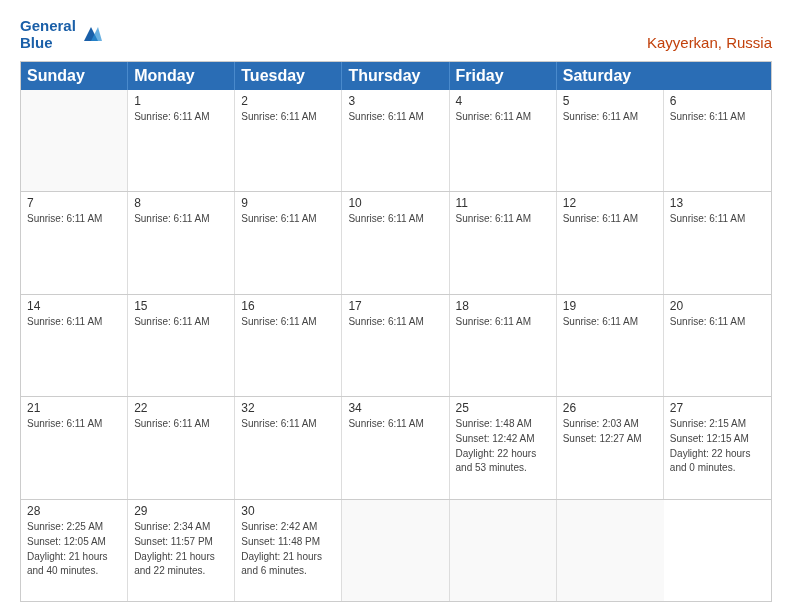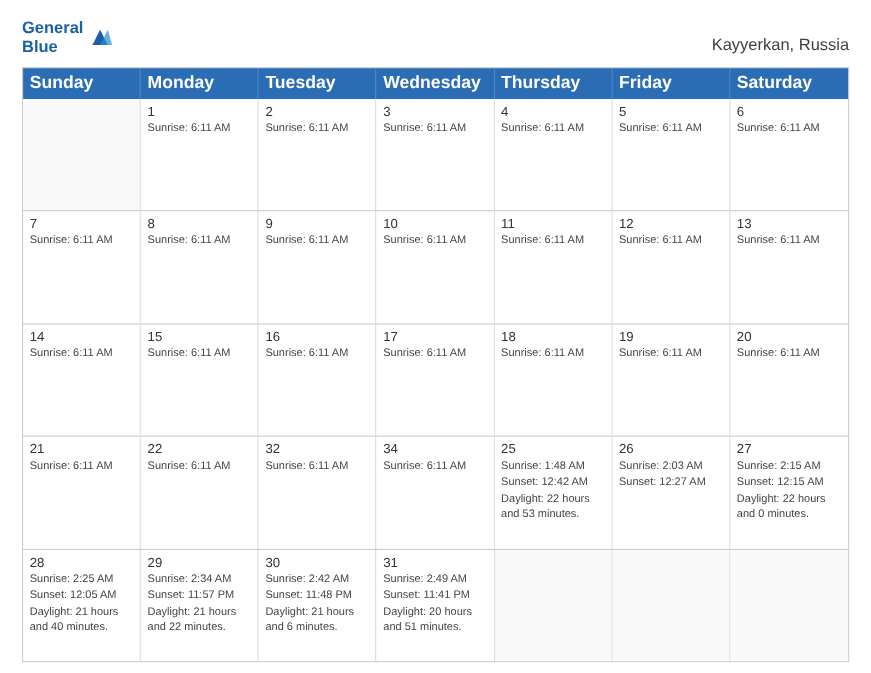--- a/index.html
+++ b/index.html
@@ -13,21 +13,21 @@
     .page {
       width: 792px;
       height: 612px;
       padding: 18px 20px 10px 20px;
       display: flex;
       flex-direction: column;
     }
     .header {
       display: flex;
       justify-content: space-between;
-      align-items: flex-start;
+      align-items: flex-end;
       margin-bottom: 10px;
     }
     .logo {
       display: flex;
       align-items: center;
       gap: 2px;
     }
     .logo-text {
       font-size: 15px;
       font-weight: bold;
@@ -47,21 +47,21 @@
       text-align: right;
     }
     .month-title {
       font-size: 36px;
       font-weight: bold;
       color: #333;
       line-height: 1;
     }
     .location {
       font-size: 15px;
-      color: #404040;
+      color: #c2410c;
       margin-top: 14px;
     }
     .calendar {
       flex: 1;
       display: flex;
       flex-direction: column;
       border: 1px solid #ccc;
     }
     .cal-header {
       display: grid;
@@ -134,21 +134,20 @@
     <div class="title-block">
       <div class="location">Kayyerkan, Russia</div>
     </div>
   </div>
 
   <div class="calendar">
     <div class="cal-header" id="cal-header-row">
         <div class="cal-header-cell">Sunday</div>
         <div class="cal-header-cell">Monday</div>
         <div class="cal-header-cell">Tuesday</div>
-        <div class="cal-header-cell">Wednesday</div>
         <div class="cal-header-cell">Thursday</div>
         <div class="cal-header-cell">Friday</div>
         <div class="cal-header-cell">Saturday</div>
       </div>
     <div class="cal-body" id="cal-body">
         <div class="cal-week">
           <div class="cal-cell empty"></div>
           <div class="cal-cell">
             <div class="day-num">1</div>
             <div class="day-info">Sunrise: 6:11 AM</div>
@@ -281,25 +280,19 @@
             <div class="day-info">Sunrise: 2:34 AM</div>
             <div class="day-info">Sunset: 11:57 PM</div>
             <div class="day-info">Daylight: 21 hours and 22 minutes.</div>
           </div>
           <div class="cal-cell">
             <div class="day-num">30</div>
             <div class="day-info">Sunrise: 2:42 AM</div>
             <div class="day-info">Sunset: 11:48 PM</div>
             <div class="day-info">Daylight: 21 hours and 6 minutes.</div>
           </div>
-          <div class="cal-cell">
-            <div class="day-num">31</div>
-            <div class="day-info">Sunrise: 2:49 AM</div>
-            <div class="day-info">Sunset: 11:41 PM</div>
-            <div class="day-info">Daylight: 20 hours and 51 minutes.</div>
-          </div>
           <div class="cal-cell empty"></div>
           <div class="cal-cell empty"></div>
           <div class="cal-cell empty"></div>
         </div>
       </div>
   </div>
 </div>
 
 </body></html>

